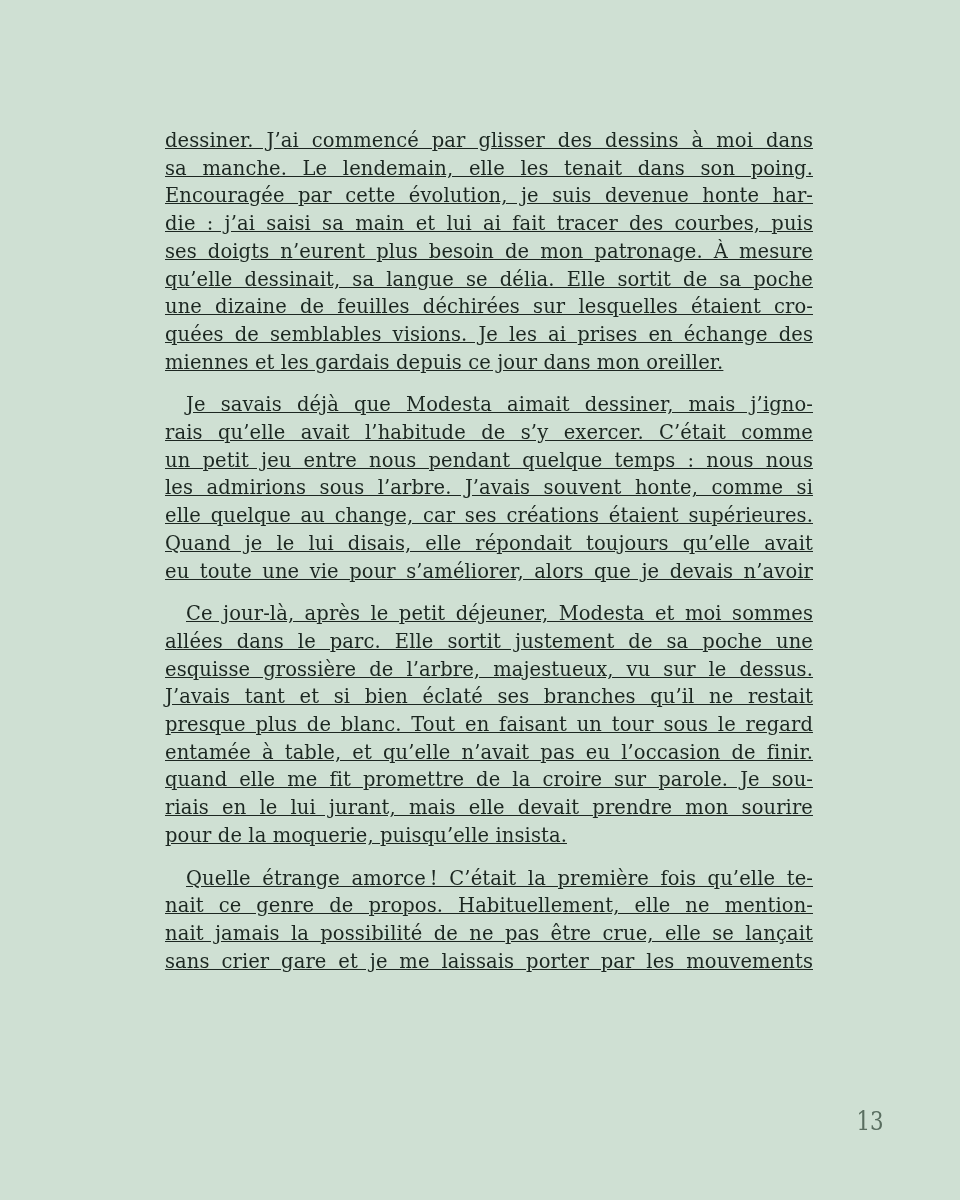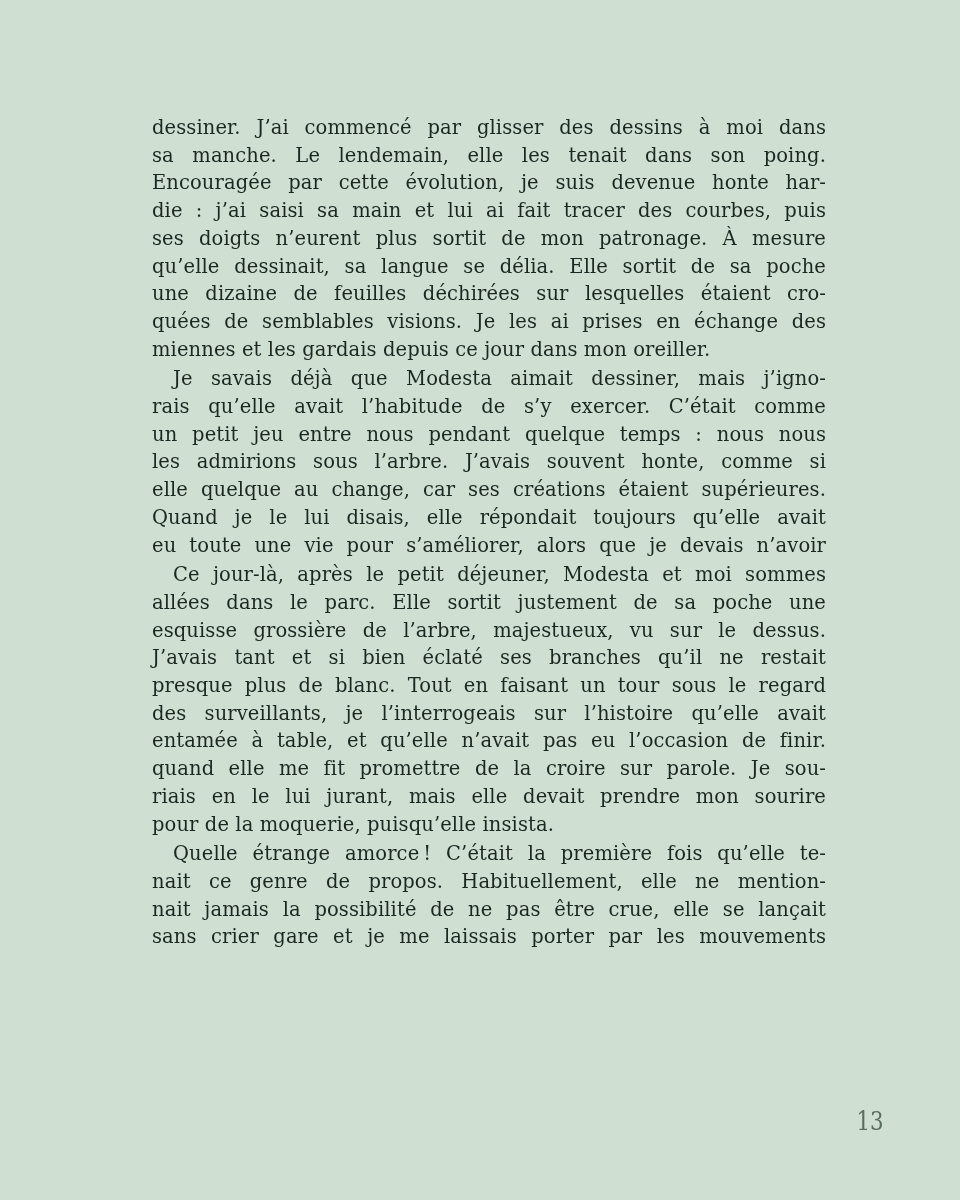--- a/index.html
+++ b/index.html
@@ -26,22 +26,23 @@
     position: absolute;
     left: 150px;
     top: 112px;
     width: 678px;
     color: #1c2721;
     font-size: 19.5px;
     line-height: 27.7px;
     letter-spacing: 0.1px;
   }
   .paragraph {
-    margin: 2px;
+    margin: 15px;
     padding: 0;
+    text-decoration: underline;
   }
   .line {
     text-align: justify;
     text-align-last: justify;
     -moz-text-align-last: justify;
     white-space: normal;
     hyphens: none;
   }
   .line.indent {
     text-indent: 21px;
@@ -67,42 +68,41 @@
 </head>
 <body>
 
 <div class="book-page">
   <div class="text-block">
       <div class="paragraph">
         <div class="line">dessiner. J’ai commencé par glisser des dessins à moi dans</div>
         <div class="line">sa manche. Le lendemain, elle les tenait dans son poing.</div>
         <div class="line">Encouragée par cette évolution, je suis devenue honte har-</div>
         <div class="line">die : j’ai saisi sa main et lui ai fait tracer des courbes, puis</div>
-        <div class="line">ses doigts n’eurent plus sortit de mon patronage. À mesure</div>
+        <div class="line">ses doigts n’eurent plus besoin de mon patronage. À mesure</div>
         <div class="line">qu’elle dessinait, sa langue se délia. Elle sortit de sa poche</div>
         <div class="line">une dizaine de feuilles déchirées sur lesquelles étaient cro-</div>
         <div class="line">quées de semblables visions. Je les ai prises en échange des</div>
         <div class="line last-left">miennes et les gardais depuis ce jour dans mon oreiller.</div>
       </div>
       <div class="paragraph">
         <div class="line indent">Je savais déjà que Modesta aimait dessiner, mais j’igno-</div>
         <div class="line">rais qu’elle avait l’habitude de s’y exercer. C’était comme</div>
         <div class="line">un petit jeu entre nous pendant quelque temps : nous nous</div>
         <div class="line">les admirions sous l’arbre. J’avais souvent honte, comme si</div>
         <div class="line">elle quelque au change, car ses créations étaient supérieures.</div>
         <div class="line">Quand je le lui disais, elle répondait toujours qu’elle avait</div>
         <div class="line">eu toute une vie pour s’améliorer, alors que je devais n’avoir</div>
       </div>
       <div class="paragraph">
         <div class="line indent">Ce jour-là, après le petit déjeuner, Modesta et moi sommes</div>
         <div class="line">allées dans le parc. Elle sortit justement de sa poche une</div>
         <div class="line">esquisse grossière de l’arbre, majestueux, vu sur le dessus.</div>
         <div class="line">J’avais tant et si bien éclaté ses branches qu’il ne restait</div>
         <div class="line">presque plus de blanc. Tout en faisant un tour sous le regard</div>
-        <div class="line">des surveillants, je l’interrogeais sur l’histoire qu’elle avait</div>
         <div class="line">entamée à table, et qu’elle n’avait pas eu l’occasion de finir.</div>
         <div class="line">quand elle me fit promettre de la croire sur parole. Je sou-</div>
         <div class="line">riais en le lui jurant, mais elle devait prendre mon sourire</div>
         <div class="line last-left">pour de la moquerie, puisqu’elle insista.</div>
       </div>
       <div class="paragraph">
         <div class="line indent">Quelle étrange amorce ! C’était la première fois qu’elle te-</div>
         <div class="line">nait ce genre de propos. Habituellement, elle ne mention-</div>
         <div class="line">nait jamais la possibilité de ne pas être crue, elle se lançait</div>
         <div class="line">sans crier gare et je me laissais porter par les mouvements</div>

